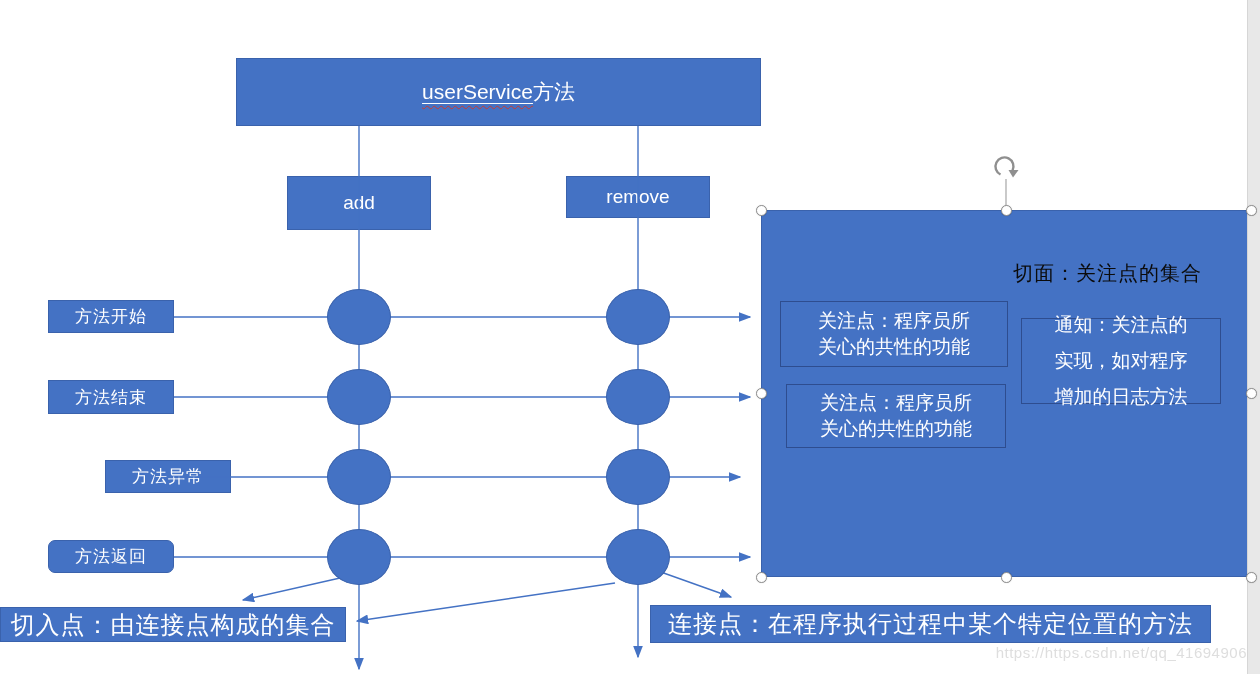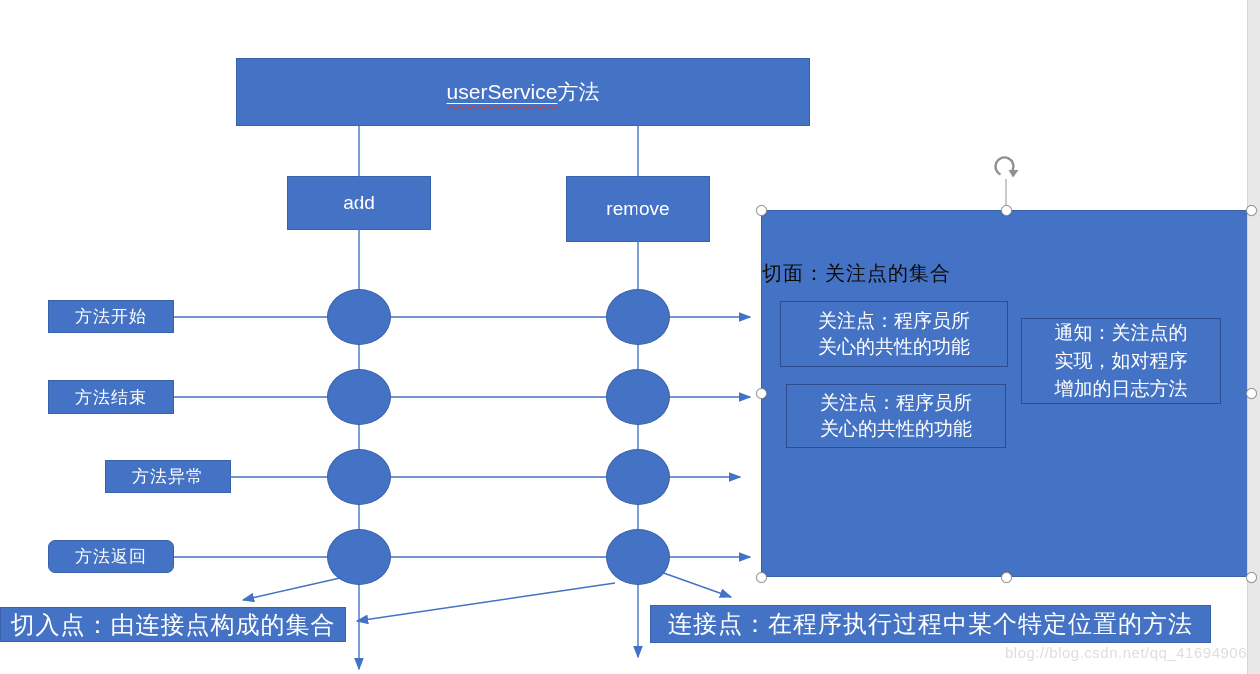--- a/index.html
+++ b/index.html
@@ -19,30 +19,30 @@
   .stage-label{font-size:17px;letter-spacing:1px;}
   .method-box{font-size:19px;}
   .title-box{font-size:21px;}
   .u-solid{text-decoration:underline;text-underline-offset:4px;text-decoration-thickness:1px;}
   .u-wavy{text-decoration:underline wavy #cc3b30;text-decoration-thickness:1px;text-underline-offset:6px;}
   .bigbox{
     position:absolute;left:761px;top:210px;width:490px;height:367px;
     background:#4472C4;border:1px solid #3A62AC;box-sizing:border-box;z-index:2;
   }
   .aspect-title{
-    position:absolute;left:0;top:49px;width:440px;text-align:left;
+    position:absolute;left:0;top:49px;width:440px;text-align:right;
     color:#0b0b0b;font-size:20px;letter-spacing:1px;
   }
   .innerbox{
     position:absolute;border:1px solid #2E4D8F;color:#fff;
     font-size:19px;line-height:26px;box-sizing:border-box;
     display:flex;align-items:center;justify-content:center;text-align:center;
     white-space:pre-line;background:transparent;
   }
-  .notice{line-height:28px;text-align:left;}
+  .notice{line-height:36px;text-align:left;}
   .bottombox{font-size:24px;letter-spacing:1px;z-index:3;}
   svg.lines{position:absolute;left:0;top:0;z-index:1;}
   .gray-strip{
     position:absolute;left:1247px;top:0;width:13px;height:674px;
     background:#e8e8e8;border-left:1px solid #d6d6d6;box-sizing:border-box;z-index:4;
   }
   .handle{
     position:absolute;width:11px;height:11px;border-radius:50%;
     background:#fff;border:1.5px solid #8f8f8f;box-sizing:border-box;z-index:5;
     box-shadow:0 0 1px rgba(0,0,0,0.25);
@@ -72,30 +72,30 @@
       <line x1="174" y1="477" x2="740" y2="477" marker-end="url(#arw)"></line>
       <line x1="174" y1="557" x2="750" y2="557" marker-end="url(#arw)"></line>
       <line x1="359" y1="585" x2="359" y2="669" marker-end="url(#arw)"></line>
       <line x1="638" y1="585" x2="638" y2="657" marker-end="url(#arw)"></line>
       <line x1="340" y1="578" x2="243" y2="600" marker-end="url(#arw)"></line>
       <line x1="615" y1="583" x2="357" y2="621" marker-end="url(#arw)"></line>
       <line x1="658" y1="571" x2="731" y2="597" marker-end="url(#arw)"></line>
     </g>
   </svg>
 
-  <div class="shape title-box" style="left:236px;top:58px;width:574px;height:68px;">
+  <div class="shape title-box" style="left:236px;top:58px;width:525px;height:68px;">
     <span>
       <span class="u-solid"><span class="u-wavy">userService</span></span><span>方法</span>
     </span>
   </div>
 
   <div class="shape method-box" style="left:287px;top:176px;width:144px;height:54px;">
     <span>add</span>
   </div>
-  <div class="shape method-box" style="left:566px;top:176px;width:144px;height:66px;">
+  <div class="shape method-box" style="left:566px;top:176px;width:144px;height:42px;">
     <span>remove</span>
   </div>
 
   <div class="shape stage-label" style="left:48px;top:300px;width:126px;height:33px;">
     <span>方法开始</span>
   </div>
   <div class="shape stage-label" style="left:48px;top:380px;width:126px;height:34px;">
     <span>方法结束</span>
   </div>
   <div class="shape stage-label" style="left:63px;top:460px;width:126px;height:33px;margin-left:42px;">
@@ -133,21 +133,21 @@
 
   <div class="shape bottombox" style="left:0px;top:607px;width:346px;height:35px;">
     <span>切入点：由连接点构成的集合</span>
   </div>
   <div class="shape bottombox" style="left:650px;top:605px;width:561px;height:38px;">
     <span>连接点：在程序执行过程中某个特定位置的方法</span>
   </div>
 
   <div class="gray-strip"></div>
 
-  <div class="watermark">blog://blog.csdn.net/qq_41694906</div>
+  <div class="watermark">https://https.csdn.net/qq_41694906</div>
 
   <div class="rotate-wrap">
     <svg width="34" height="58">
       <path d="M11.5 23.5 A 9 9 0 1 1 23.5 19.5" fill="none" stroke="#8f8f8f" stroke-width="2.4"></path>
       <polygon points="19.5,19 29.5,19 24,26.5" fill="#8f8f8f"></polygon>
       <line x1="17" y1="28" x2="17" y2="56" stroke="#a6a6a6" stroke-width="1.2"></line>
     </svg>
   </div>
 
   <div class="handle" style="left:756px;top:205px;"></div>

